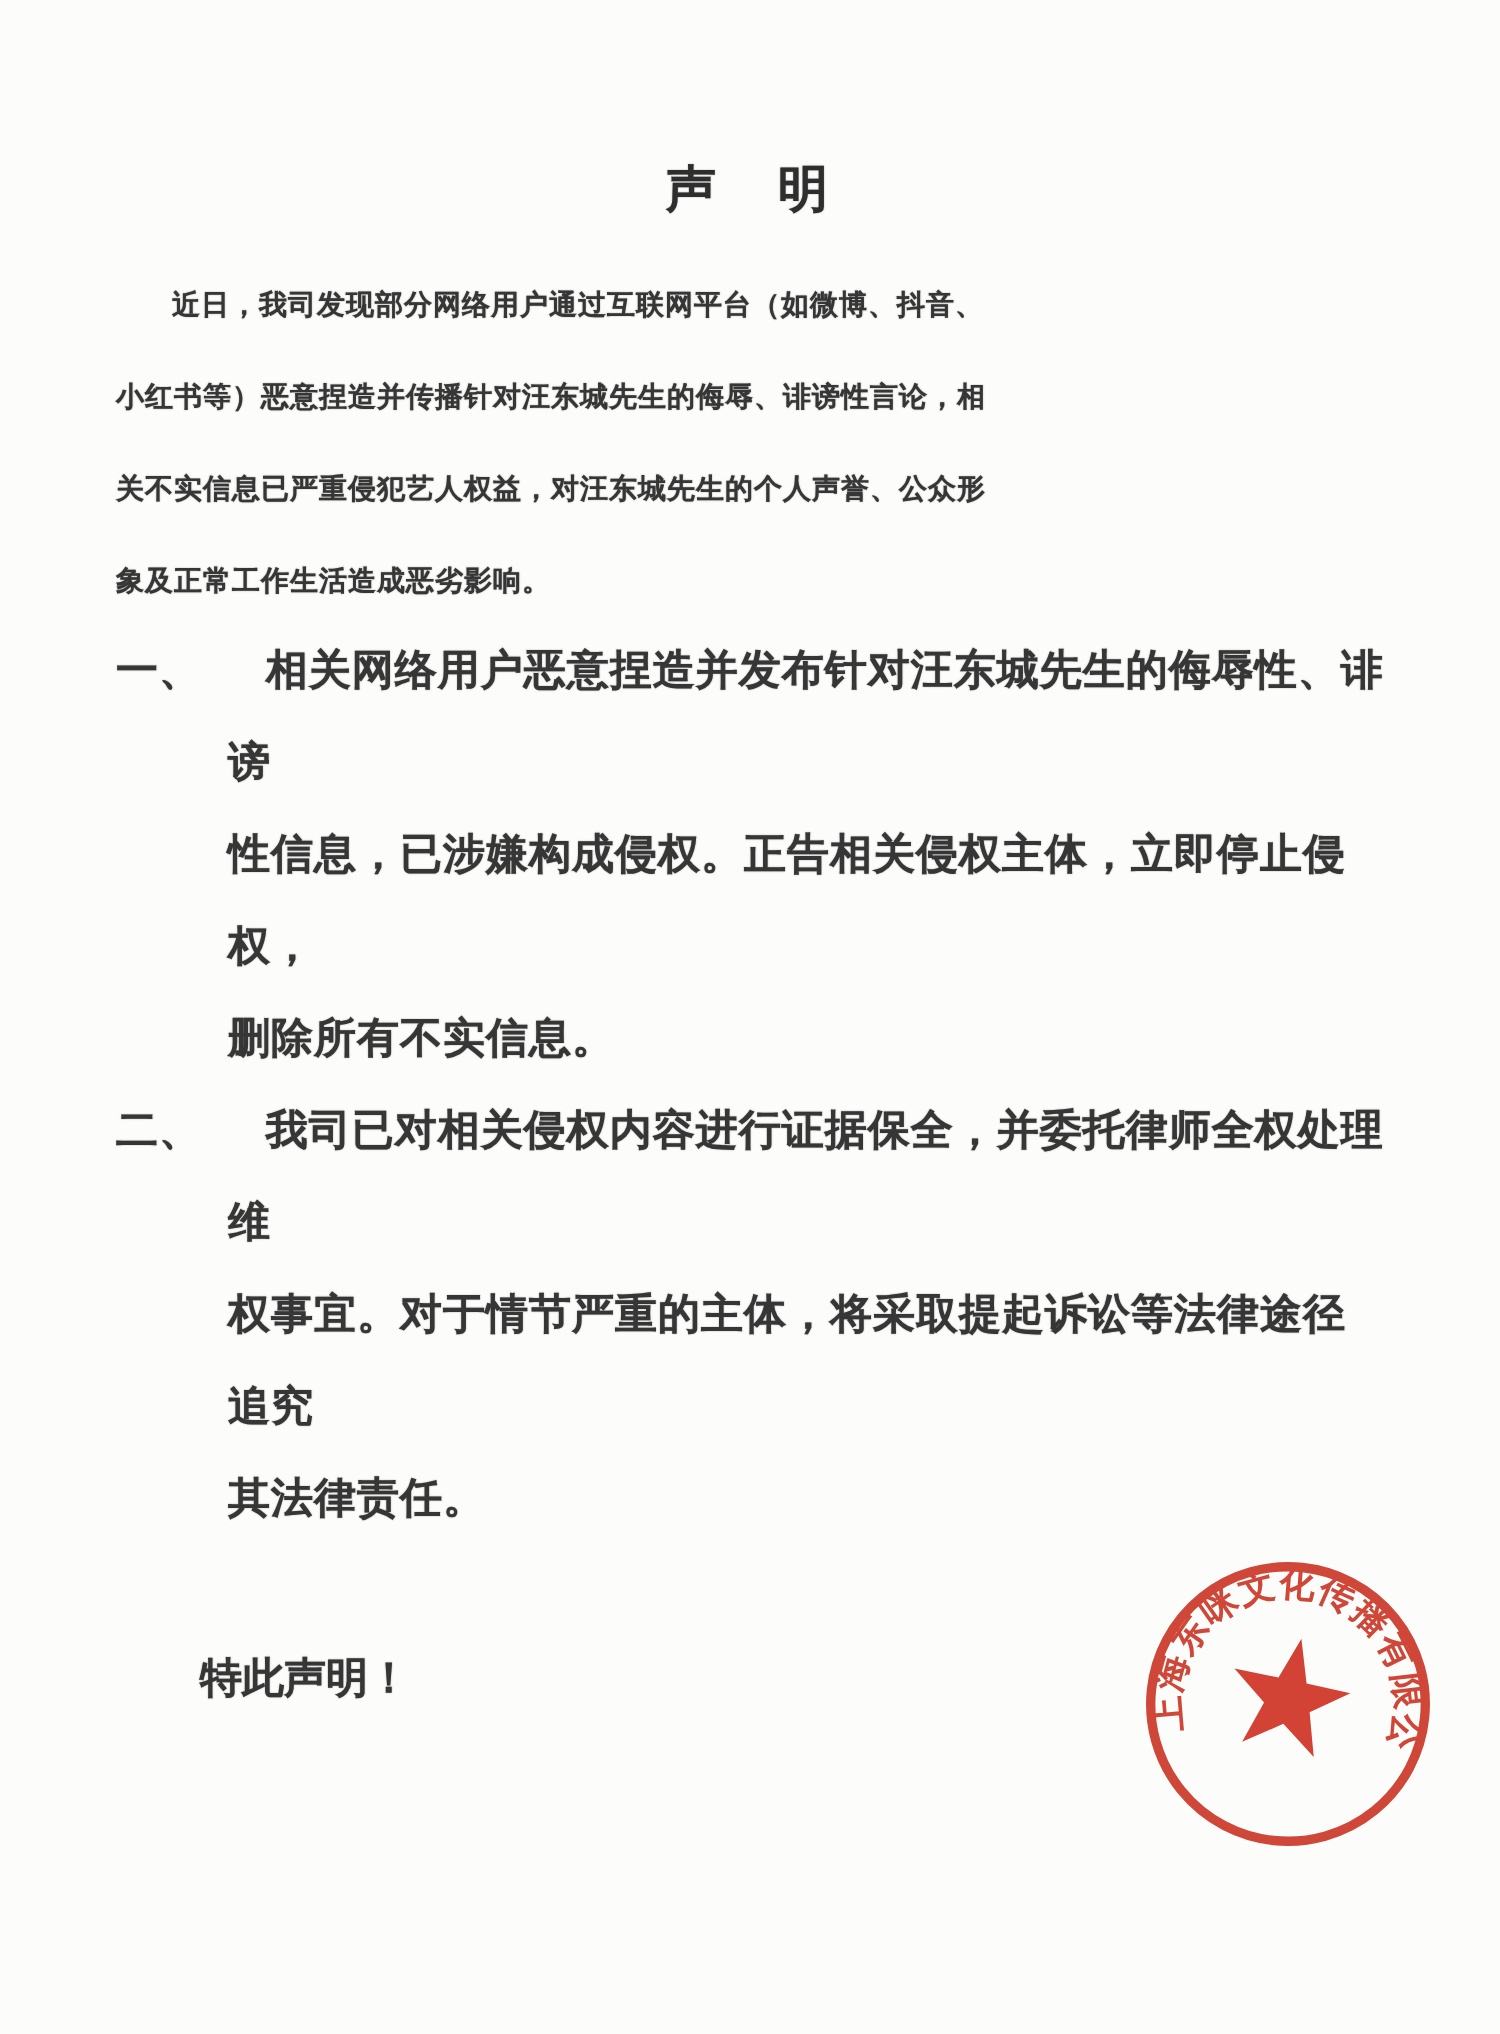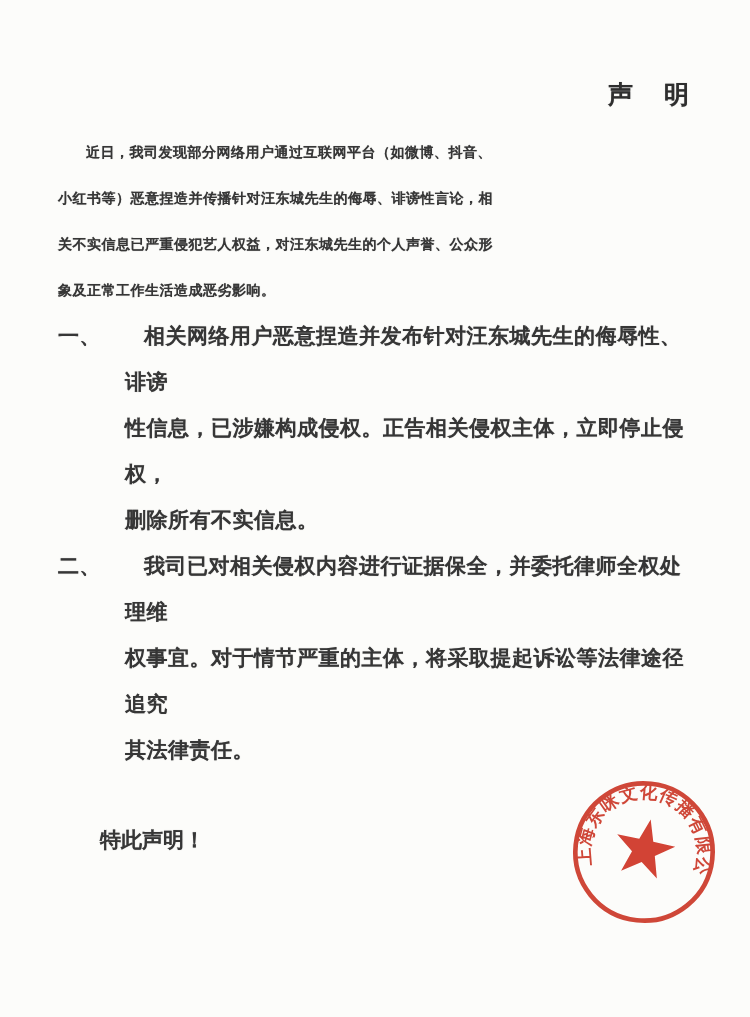--- a/index.html
+++ b/index.html
@@ -14,21 +14,21 @@
   .page {
     position: absolute; inset: 0;
     padding: 58px 58px 0 58px;
     box-sizing: border-box;
   }
   .doc-text {
     font-weight: bold;
     text-shadow: 0 0 0.7px rgba(70,70,70,.65);
   }
   .title {
-    text-align: right;
+    text-align: center;
     font-size: 25px;
     letter-spacing: 3px;
     color: #2e2e2e;
     margin: 20px 0 18px 0;
   }
   .para {
     font-size: 14px;
     line-height: 46px;
     white-space: pre-line;
     text-indent: 2em;
@@ -39,21 +39,20 @@
     display: flex;
     font-size: 21px;
     line-height: 46px;
     letter-spacing: 0.5px;
   }
   .list-num { flex: none; width: 56px; }
   .list-body {
     flex: 1;
     white-space: pre-line;
     text-indent: 0.9em;
-    margin-left: 11px;
   }
   .closing {
     margin-top: 44px;
     font-size: 21px;
     line-height: 46px;
     text-indent: 2em;
   }
 
   .seal {
     position: absolute;

